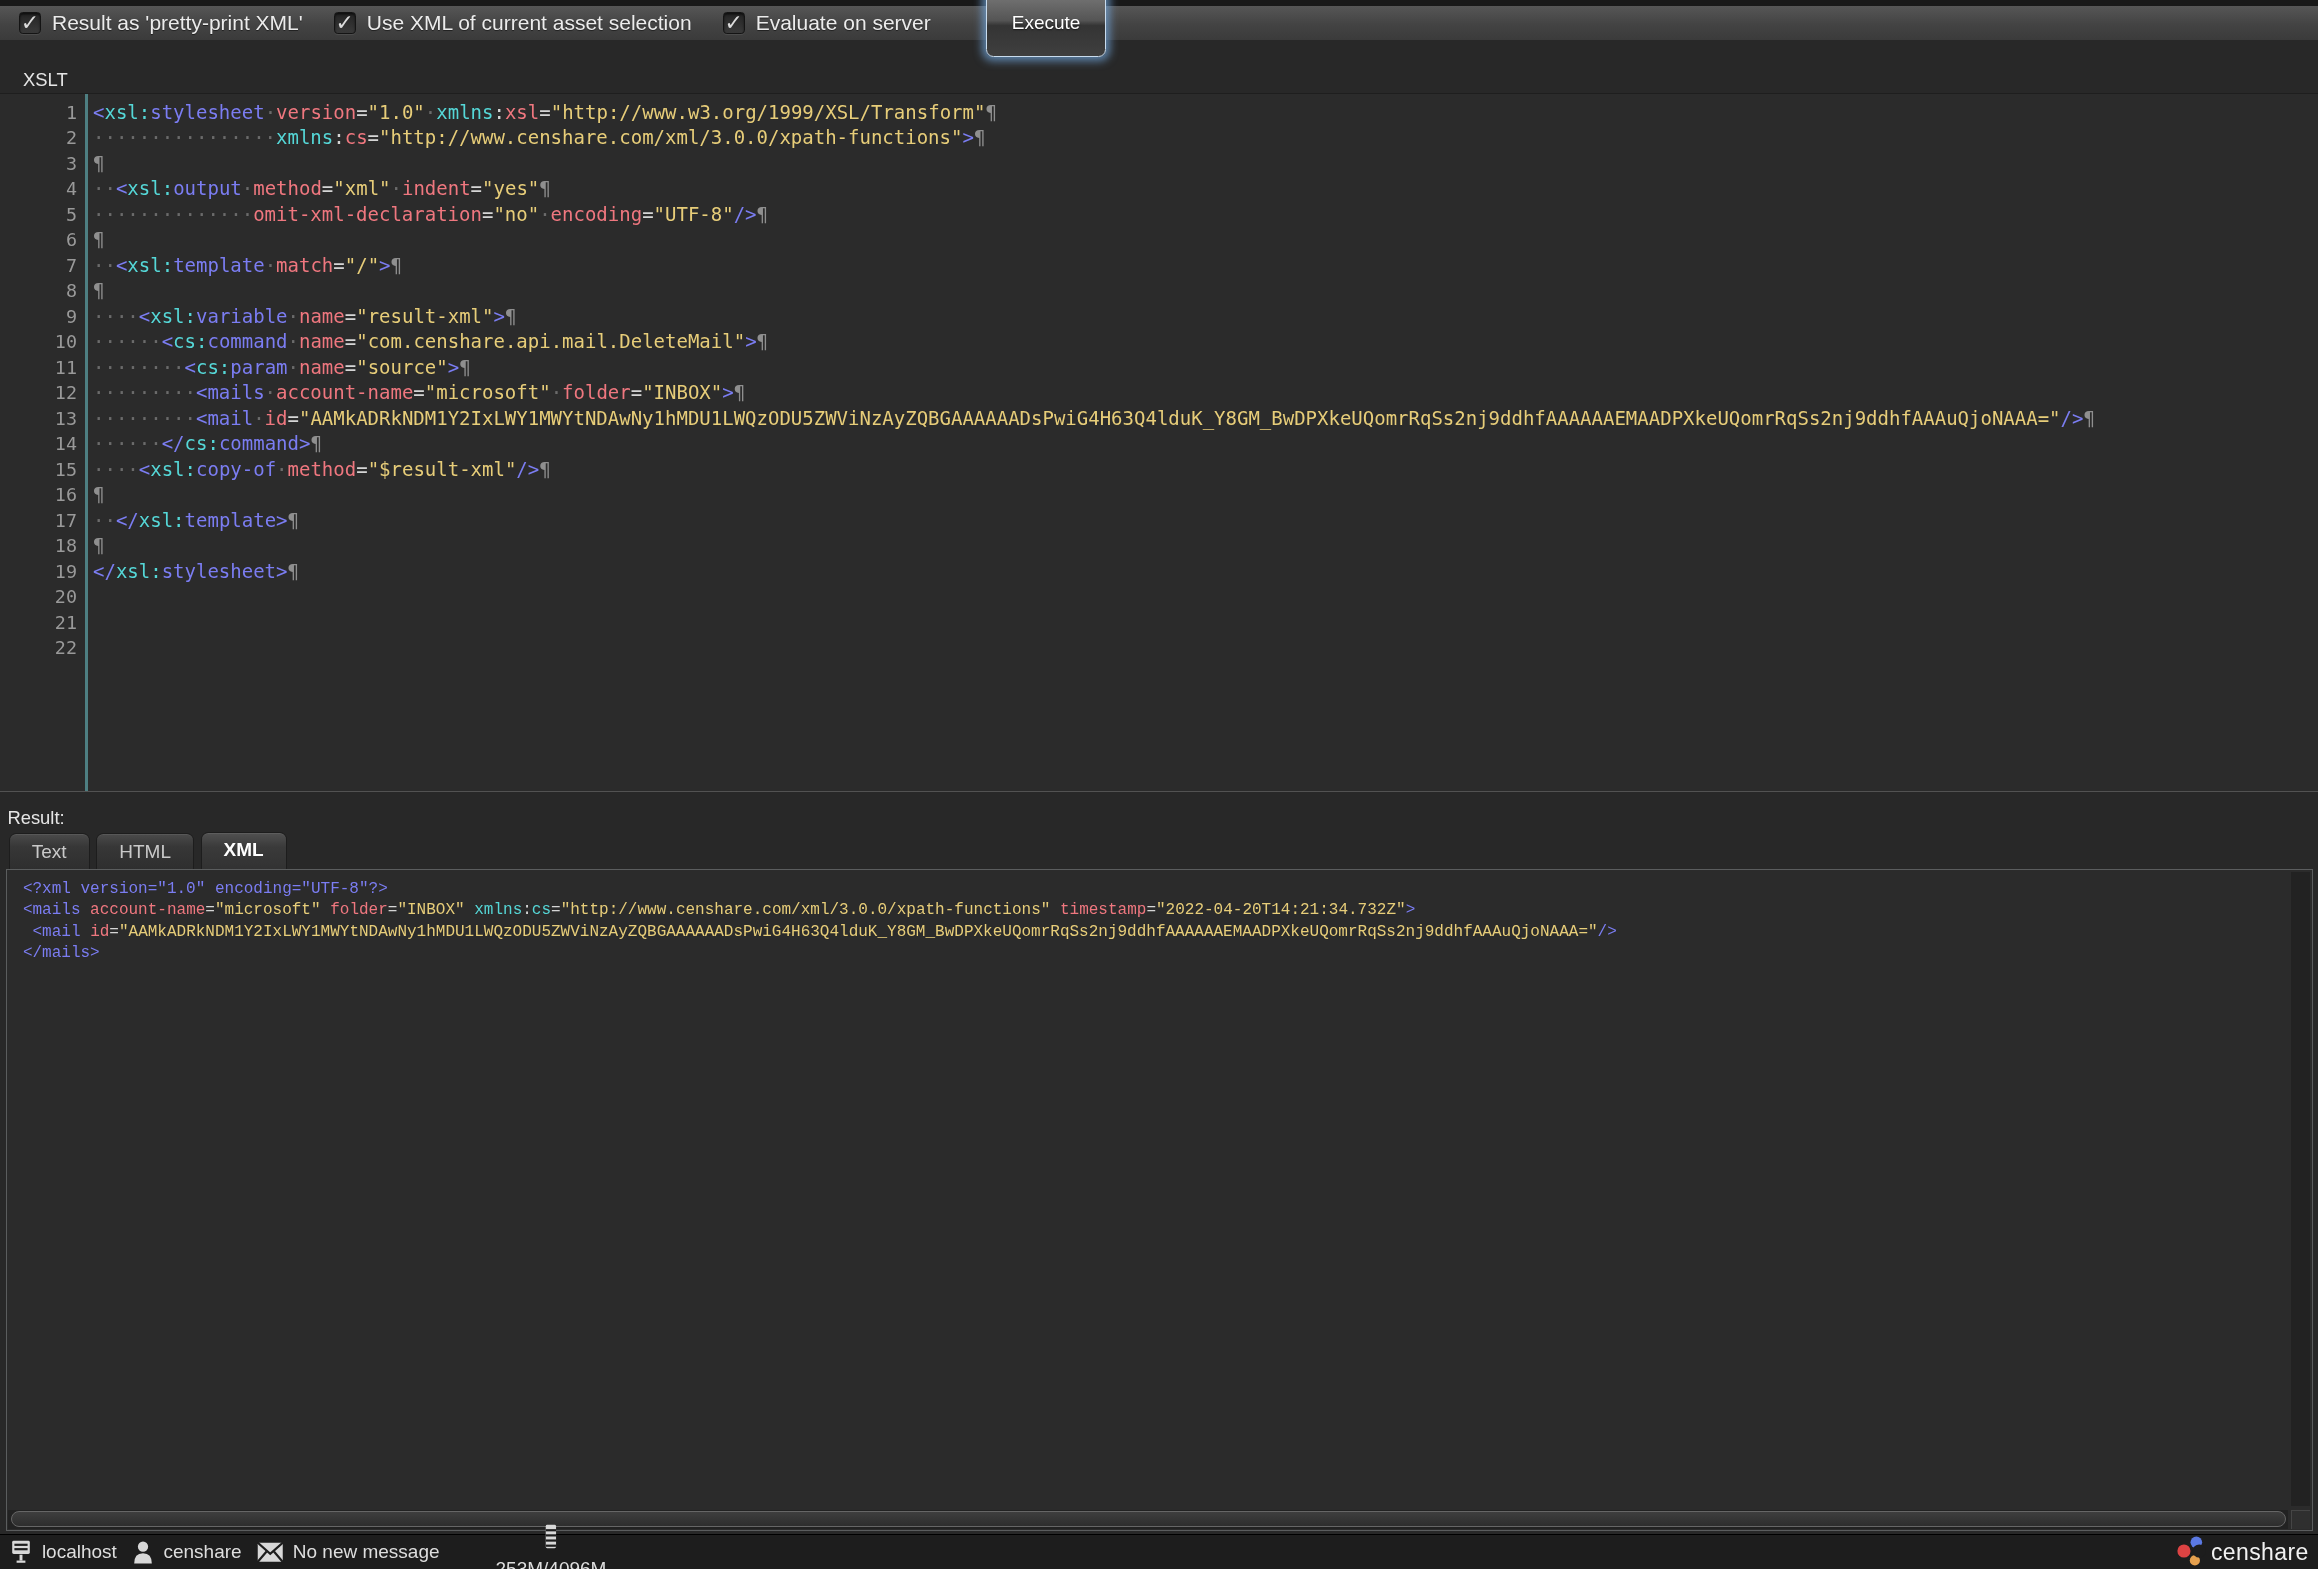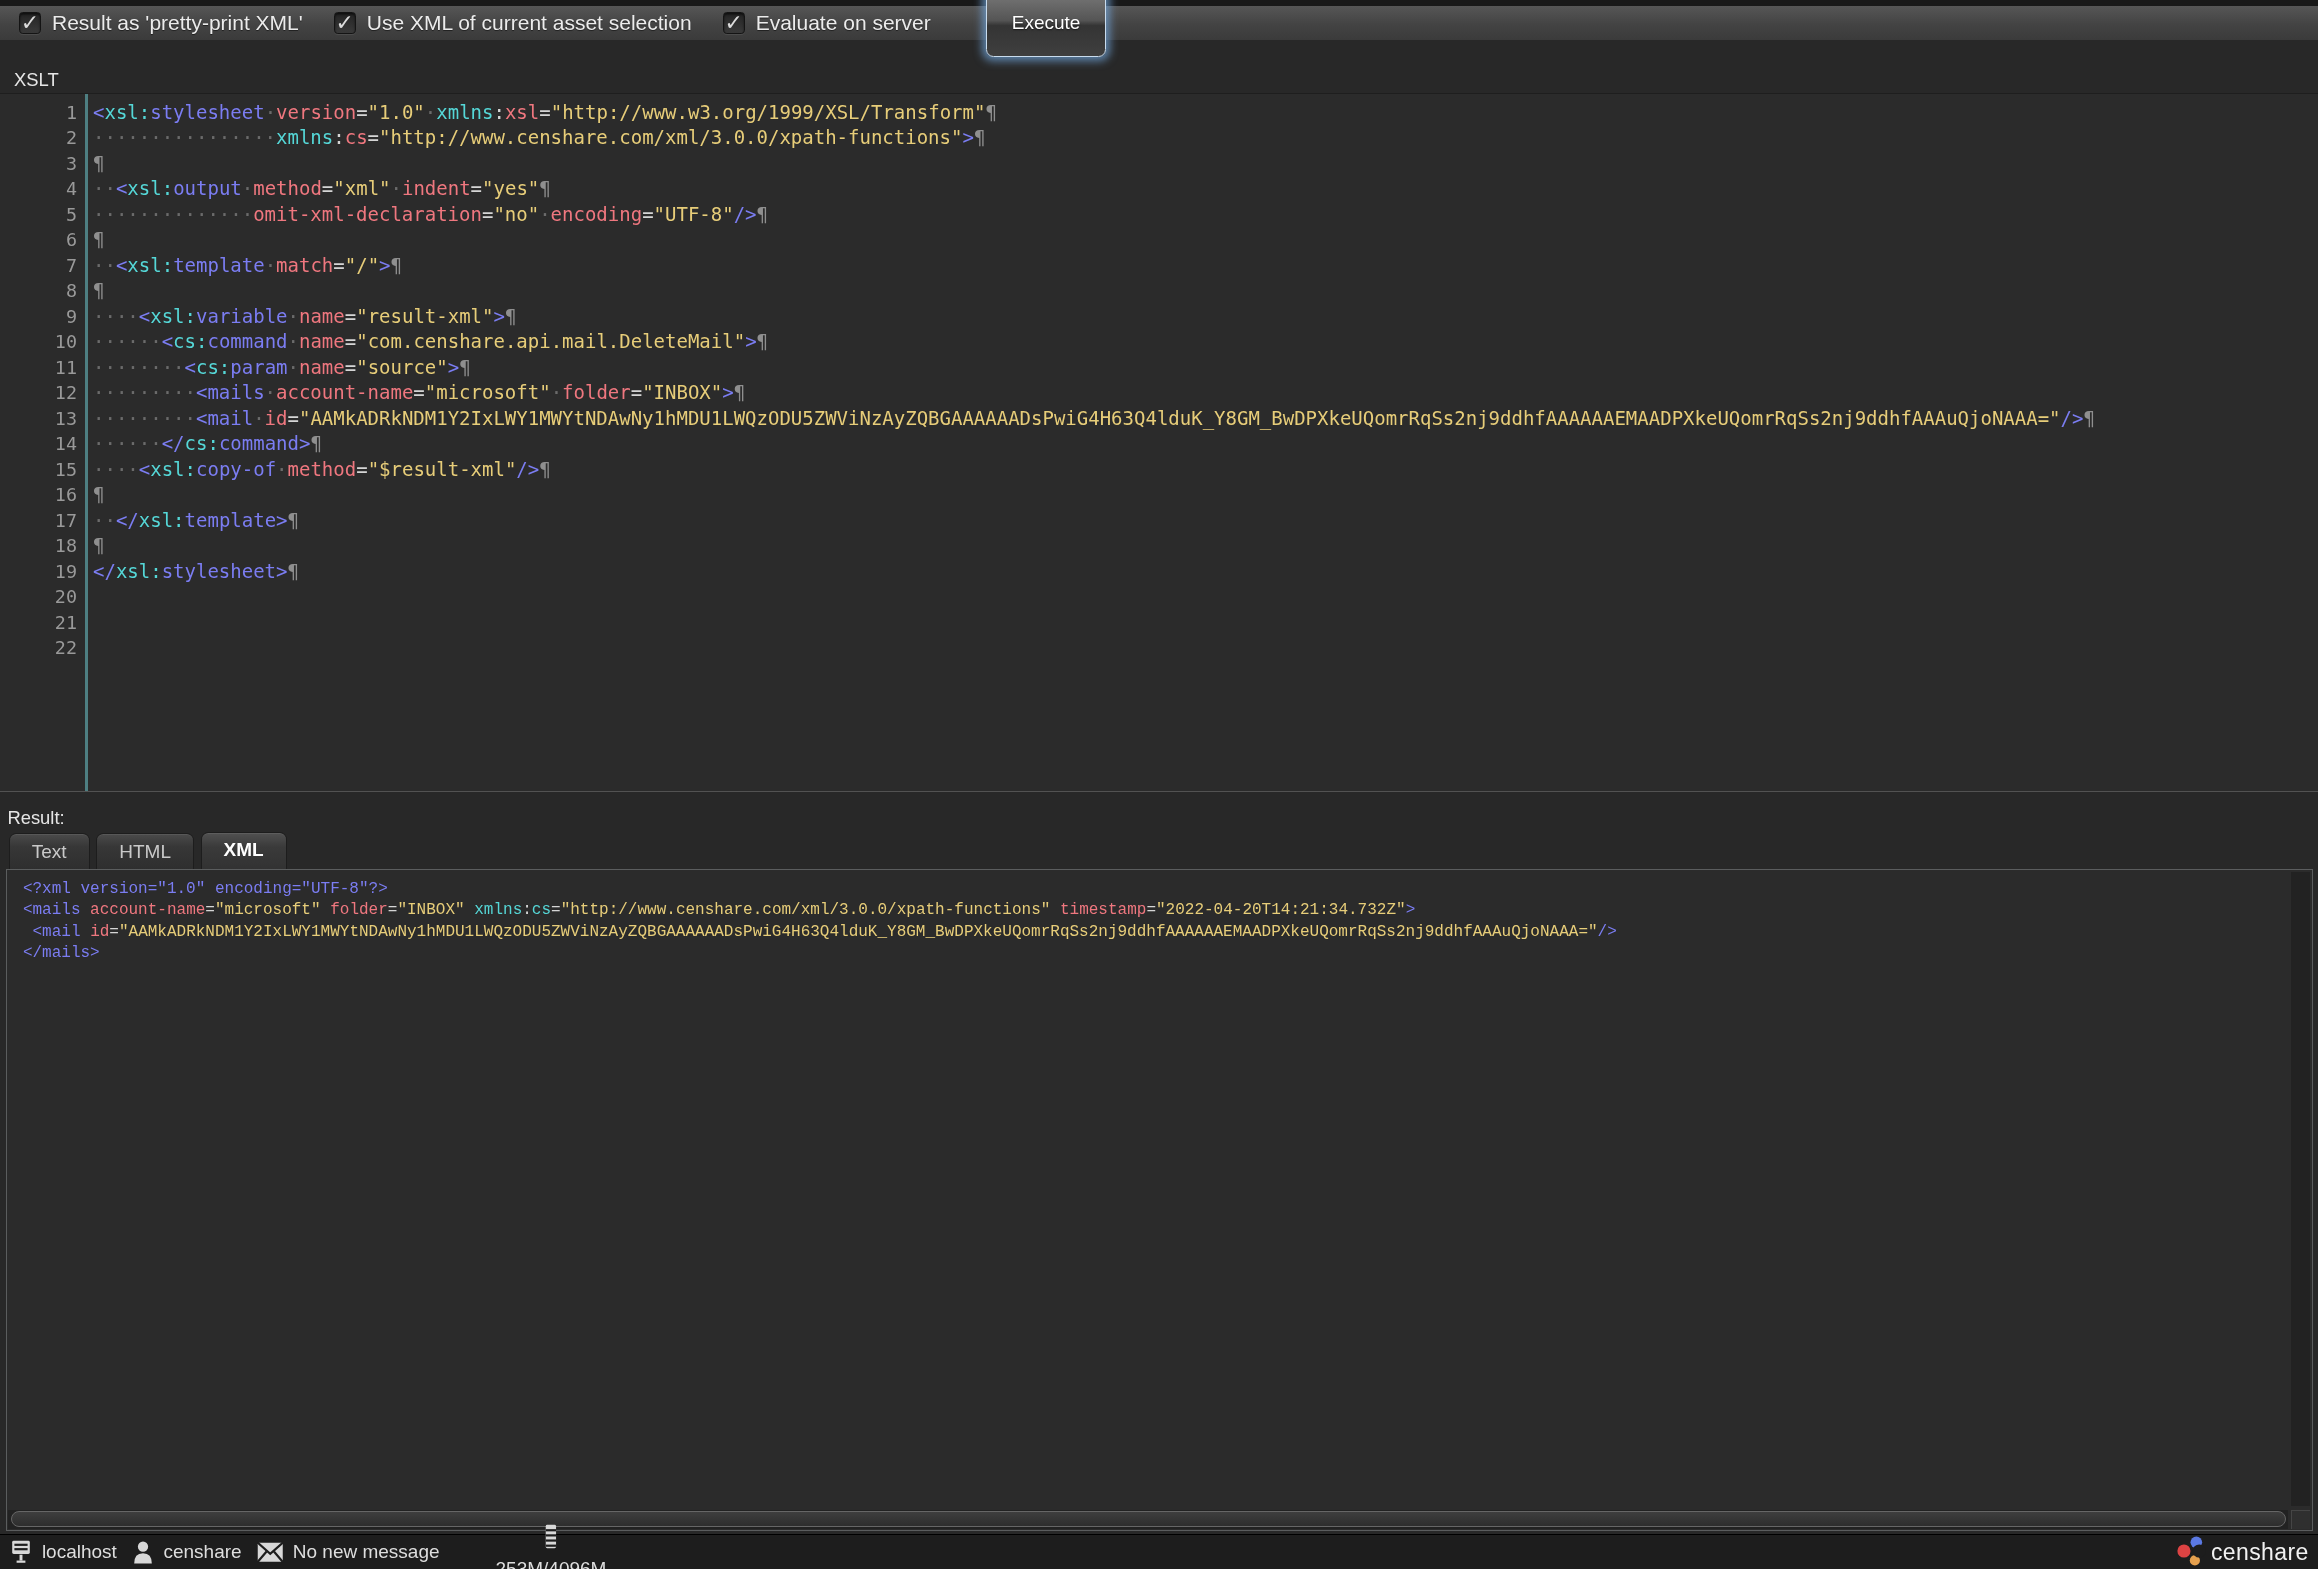--- a/index.html
+++ b/index.html
@@ -28,21 +28,21 @@
   .execute-btn{
     margin-left:24px;padding:22px 25px;font-size:19px;color:#ffffff;
     font-family:"Liberation Sans",sans-serif;
     background:linear-gradient(#7b7b7b,#555555 46%,#343434 54%,#3f3f3f);
     border:1.5px solid #c9dcee;border-radius:7.4px;
     box-shadow:0 0 8.8px 3.7px rgba(115,170,225,.70),inset 0 0.7px 0 rgba(255,255,255,.25);
     text-shadow:0 0.7px 1.5px rgba(0,0,0,.6);
   }
   
   .section-label{position:absolute;color:#e6e6e6;font-size:18.4px;}
-  #xslt-label{top:69px;left:14px;}
+  #xslt-label{top:69px;left:23px;}
   #result-label{top:807px;left:7.4px;}
   
   .editor{
     position:absolute;top:93px;left:0;width:2319px;height:699px;box-sizing:border-box;
     background:#2b2b2b;border-top:1.5px solid #1e1e1e;border-bottom:1.5px solid #525252;
   }
   .gutter{position:absolute;left:0;top:5.9px;width:77px;}
   .gutter .ln{
     height:25.5px;line-height:25.5px;text-align:right;
     color:#999999;font-family:"DejaVu Sans Mono",monospace;font-size:18.4px;

